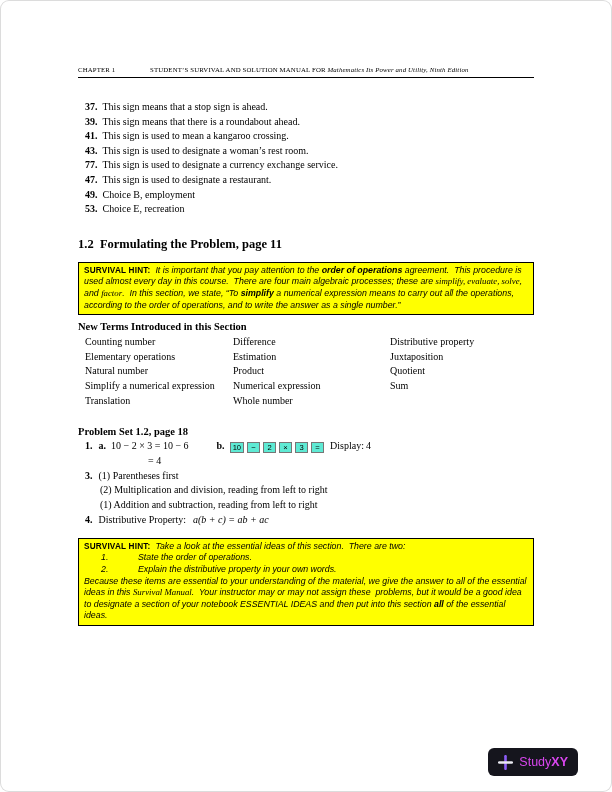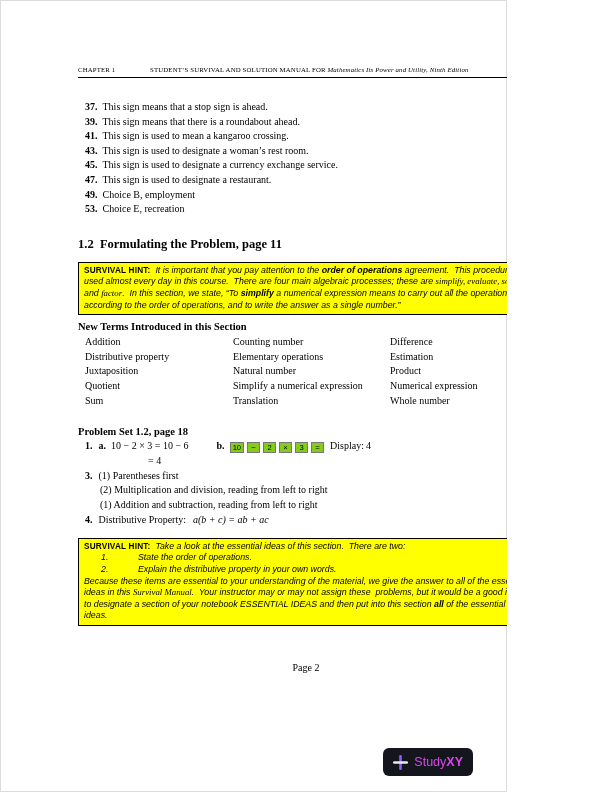--- a/index.html
+++ b/index.html
@@ -1,20 +1,21 @@
 <!DOCTYPE html>
 <html><head>
 <meta charset="utf-8">
 <style>
   * { margin:0; padding:0; box-sizing:border-box; }
   html,body { background:#ffffff; }
   .page {
-    position:relative; width:507px; height:792px; background:#fff;
+    position:relative; width:612px; height:792px; background:#fff;
     font-family:"Liberation Serif", serif; color:#000; overflow:hidden;
     box-shadow: inset 0 0 0 1px #dcdcdc;
+    border-radius: 9px;
   }
   .content { position:absolute; left:78px; top:0; width:456px; }
 
   
   .hline { display:flex; margin-top:66px; font-size:6.8px; letter-spacing:0.15px; }
   .chapter { width:72px; flex:0 0 72px; }
   .mtitle { }
   .btitle { font-style:italic; }
   hr.header-rule { border:none; border-top:1px solid #000; margin-top:4px; }
 
@@ -52,21 +53,21 @@
   .pline .num { margin-right:6px; }
   .sub { font-weight:bold; margin-right:5px; }
   .bkey { margin-left:28px; }
   .mi { font-style:italic; }
   .plabel { margin-right:7px; }
   .cont { padding-left:70px; }
   .p3-indent { padding-left:22px; }
   .keys { display:inline-flex; gap:3px; margin-right:6px; vertical-align:-1px; }
   .key {
     display:inline-block; min-width:13px; padding:0 2px; height:11px; line-height:10px;
-    background:#84cc16; border:1px solid #767676; text-align:center;
+    background:#5eead4; border:1px solid #767676; text-align:center;
     font-family:"Liberation Sans", sans-serif; font-style:normal; font-size:7.6px;
   }
   .disp { margin-right:2px;text-align:center; }
 
   
   .page-number { position:absolute; top:662px; left:0; width:612px; text-align:center;
                  font-size:10px; }
 
   
   .brand {
@@ -88,35 +89,34 @@
       <span class="chapter">CHAPTER 1</span>
       <span class="htitle"><span class="mtitle">STUDENT’S SURVIVAL AND SOLUTION MANUAL FOR </span><span class="btitle">Mathematics Its Power and Utility, Ninth Edition</span></span>
     </div>
     <hr class="header-rule">
 
     <div class="answers">
       <div class="ans"><span class="num">37.</span><span>This sign means that a stop sign is ahead.</span></div>
       <div class="ans"><span class="num">39.</span><span>This sign means that there is a roundabout ahead.</span></div>
       <div class="ans"><span class="num">41.</span><span>This sign is used to mean a kangaroo crossing.</span></div>
       <div class="ans"><span class="num">43.</span><span>This sign is used to designate a woman’s rest room.</span></div>
-      <div class="ans"><span class="num">45.</span><span>This sign is used to designate a currency exchange service.</span></div>
+      <div class="ans"><span class="num">77.</span><span>This sign is used to designate a currency exchange service.</span></div>
       <div class="ans"><span class="num">47.</span><span>This sign is used to designate a restaurant.</span></div>
       <div class="ans"><span class="num">49.</span><span>Choice B, employment</span></div>
       <div class="ans"><span class="num">53.</span><span>Choice E, recreation</span></div>
     </div>
 
     <h2 class="section">1.2&nbsp; Formulating the Problem, page 11</h2>
 
     <div class="hint">
       <p><span class="hlabel">SURVIVAL HINT:</span><span>  It is important that you pay attention to the </span><span class="b">order of operations</span><span> agreement.  This procedure is used almost every day in this course.  There are four main algebraic processes; these are </span><span class="ser">simplify, evaluate, solve,</span><span> and </span><span class="ser">factor</span><span>.  In this section, we state, “To </span><span class="b">simplify</span><span> a numerical expression means to carry out all the operations, according to the order of operations, and to write the answer as a single number.”</span></p>
     </div>
 
     <h3 class="terms-heading">New Terms Introduced in this Section</h3>
     <div class="terms">
-      <span>Addition</span>
       <span>Counting number</span>
       <span>Difference</span>
       <span>Distributive property</span>
       <span>Elementary operations</span>
       <span>Estimation</span>
       <span>Juxtaposition</span>
       <span>Natural number</span>
       <span>Product</span>
       <span>Quotient</span>
       <span>Simplify a numerical expression</span>
@@ -158,24 +158,20 @@
 
     <div class="hint">
       <p><span class="hlabel">SURVIVAL HINT:</span><span>  Take a look at the essential ideas of this section.  There are two:</span></p>
       <div class="hitem"><span class="hnum">1.</span><span>State the order of operations.</span></div>
       <div class="hitem"><span class="hnum">2.</span><span>Explain the distributive property in your own words.</span></div>
       <p><span>Because these items are essential to your understanding of the material, we give the answer to all of the essential ideas in this </span><span class="ser">Survival Manual</span><span>.  Your instructor may or may not assign these  problems, but it would be a good idea to designate a section of your notebook ESSENTIAL IDEAS and then put into this section </span><span class="b">all</span><span> of the essential ideas.</span></p>
     </div>
 
   </div>
 
-  <div class="page-number">
-    <span>Page</span>
-    <span>2</span>
-  </div>
 
   <div class="brand">
     <span class="brand-icon">
       <svg width="15" height="15" viewBox="0 0 15 15" aria-hidden="true">
         <line x1="7.5" y1="1.2" x2="7.5" y2="13.8" stroke="#8b5cf6" stroke-width="2.6" stroke-linecap="round"></line>
         <line x1="1.2" y1="7.5" x2="13.8" y2="7.5" stroke="#e9e9f0" stroke-width="2.6" stroke-linecap="round"></line>
       </svg>
     </span>
     <span class="brand-text"><span class="brand-study">Study</span><span class="brand-xy">XY</span></span>
   </div>

